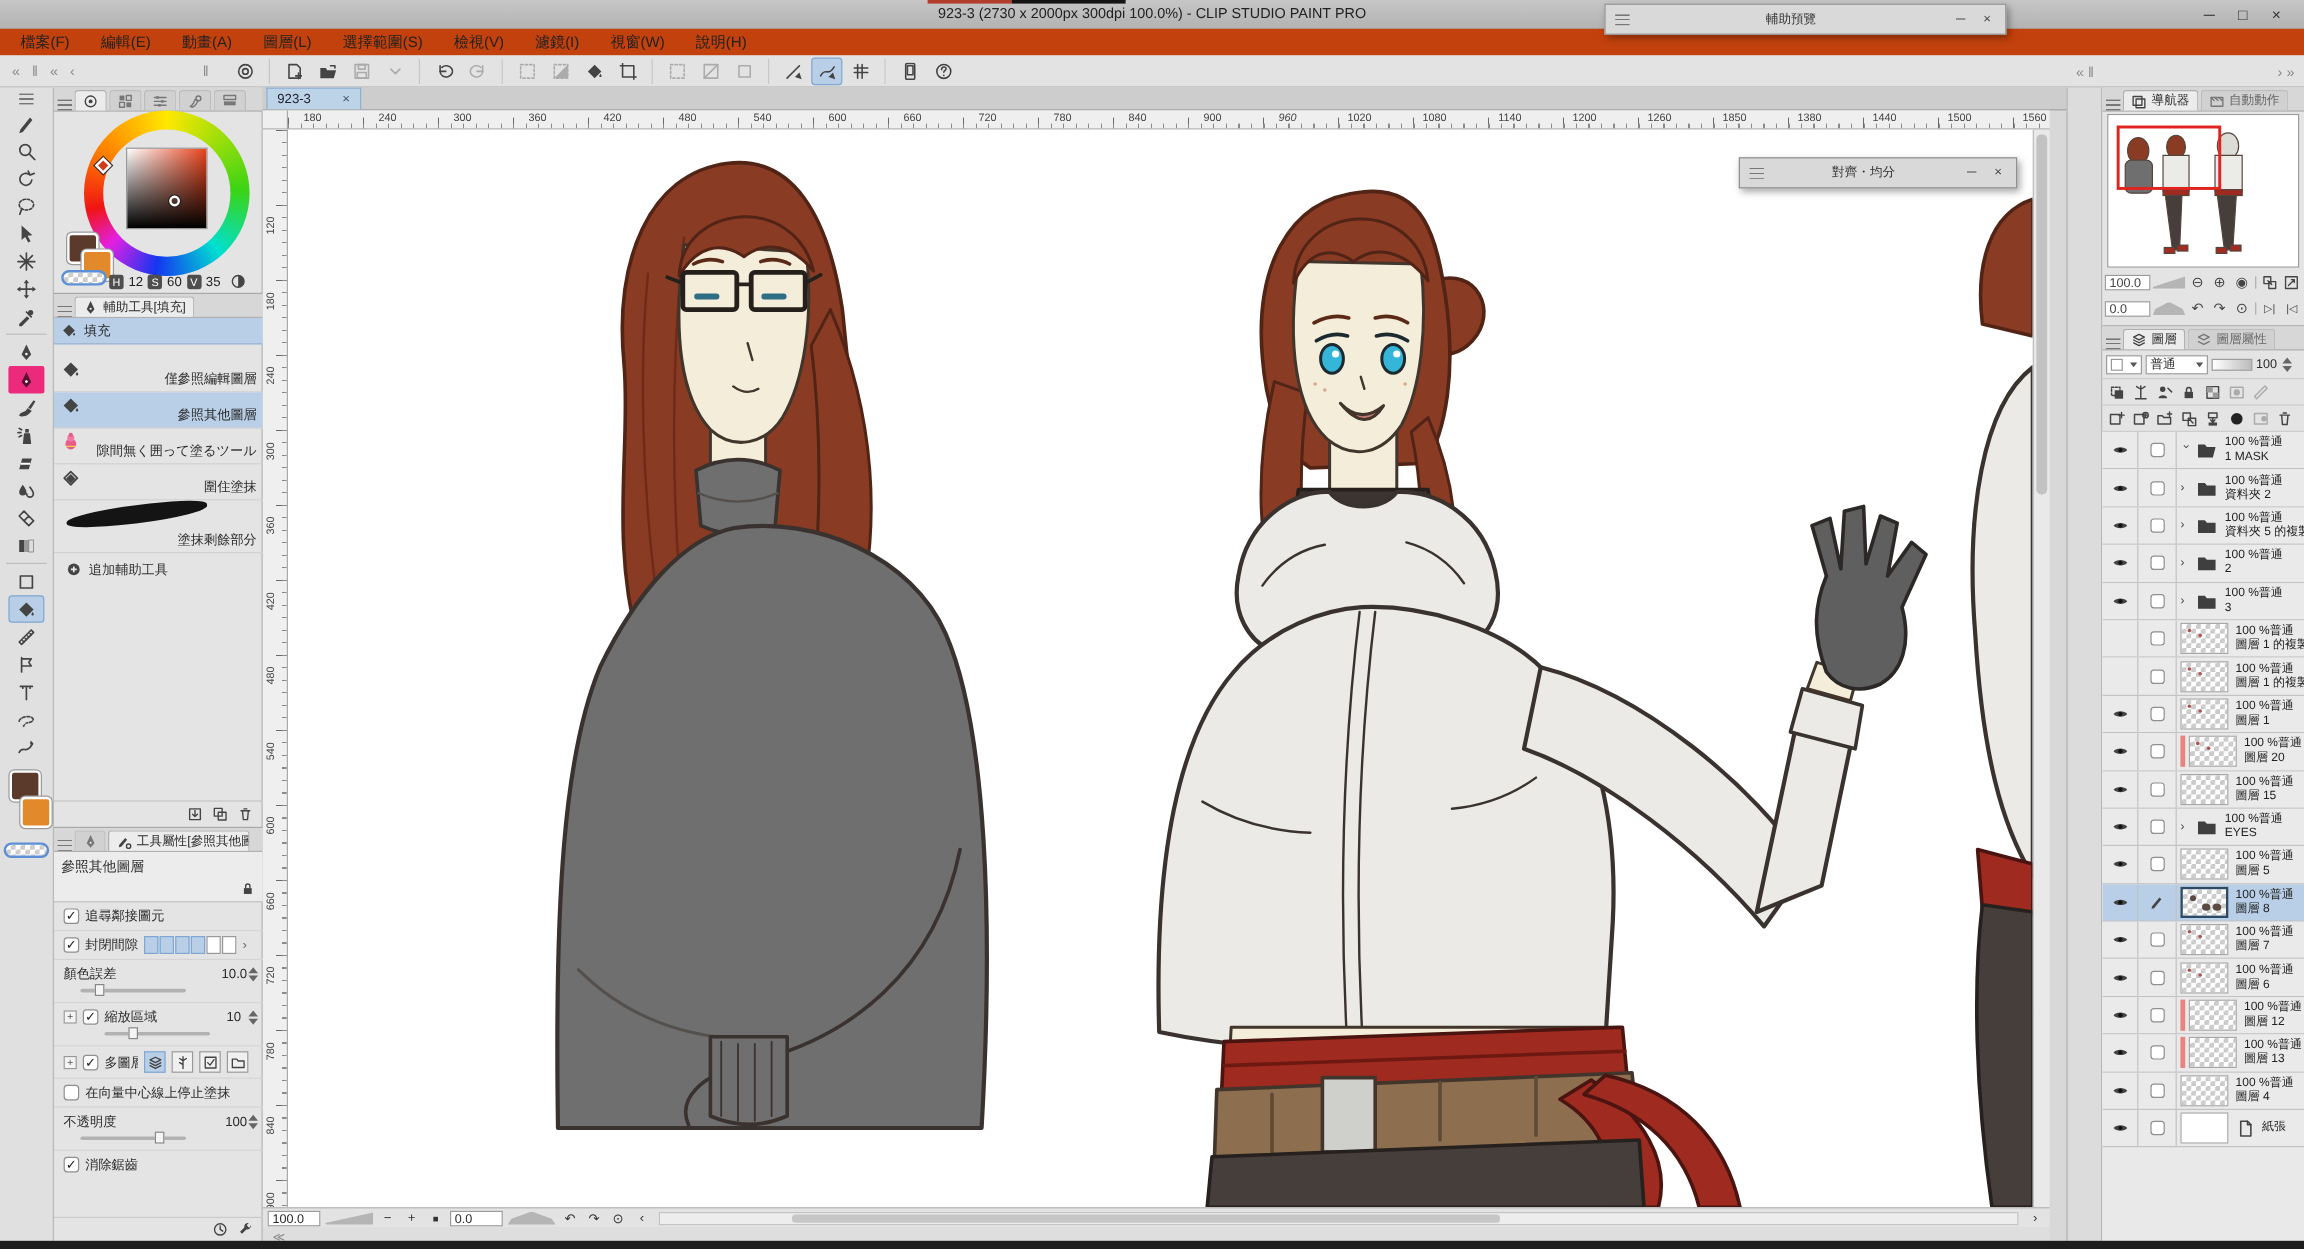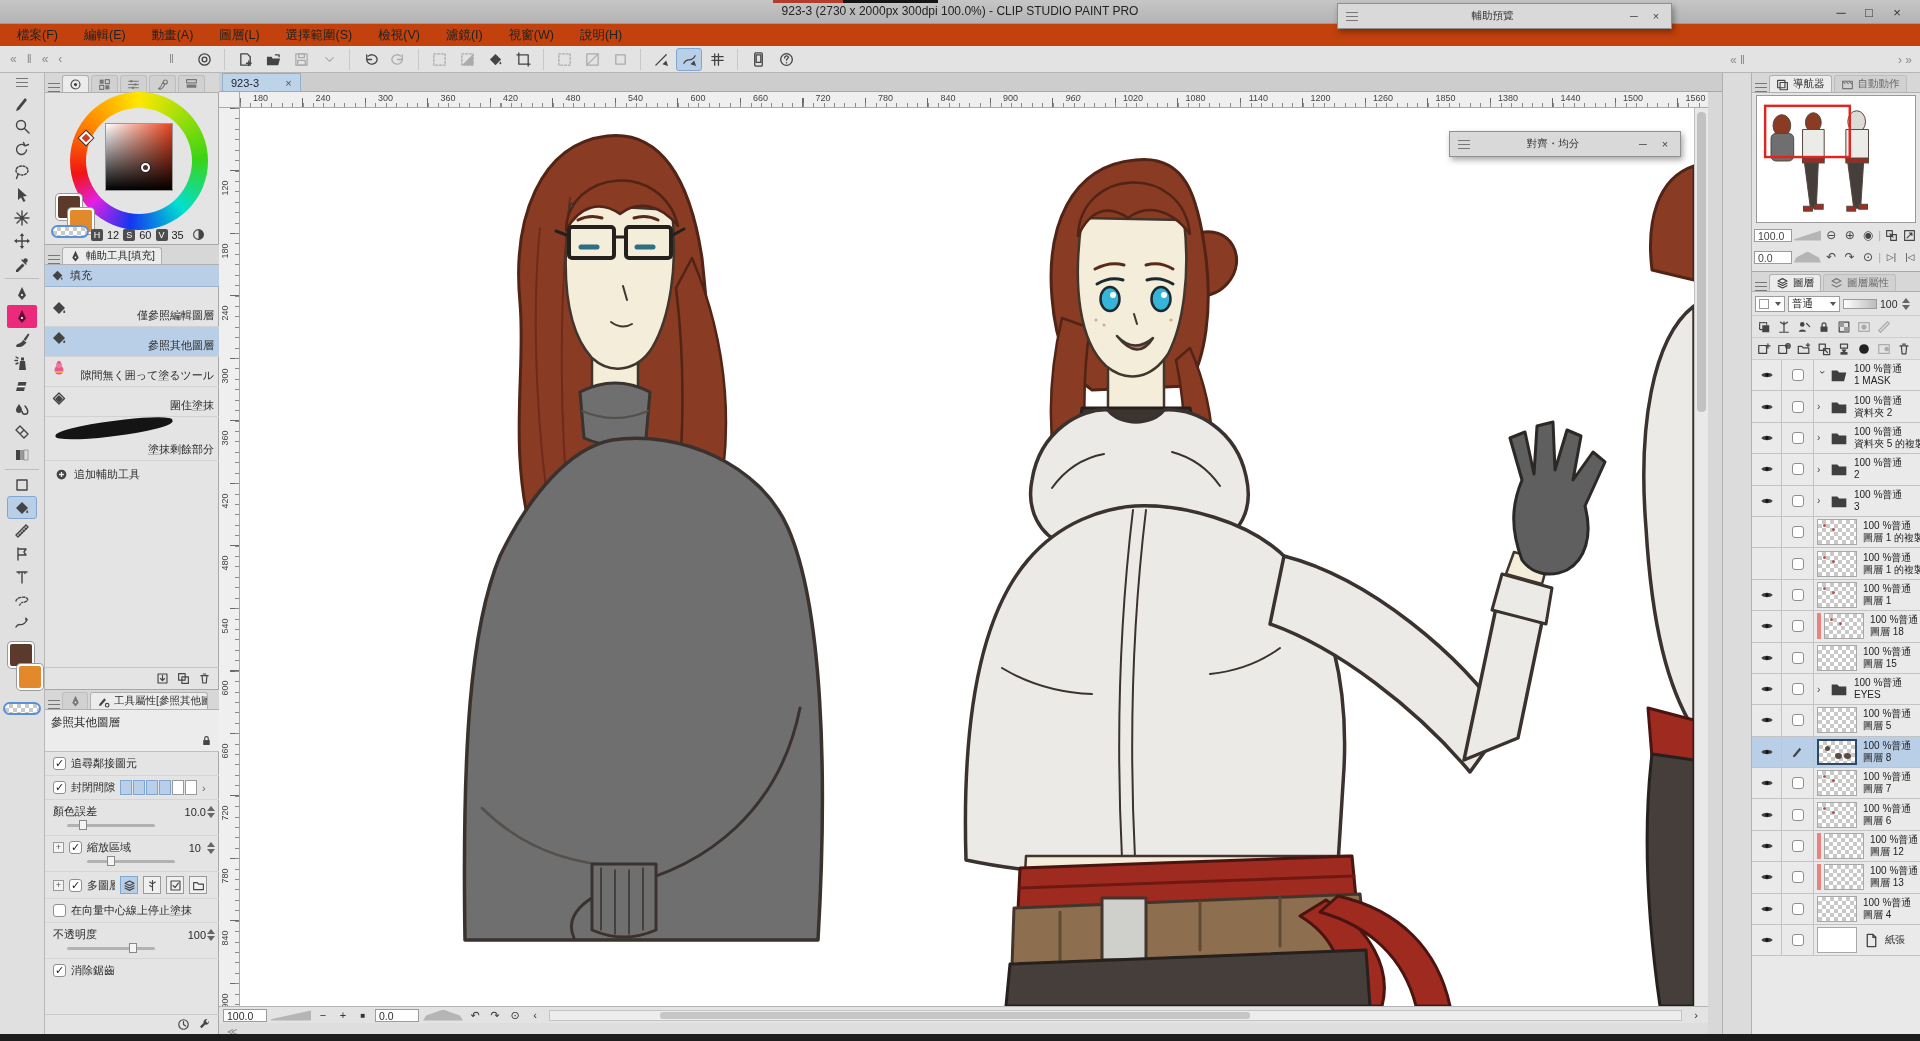--- a/index.html
+++ b/index.html
@@ -1294,21 +1294,21 @@
           </div>
           <div class="lc-chk">
             <span class="chk" style="width:12px;height:12px"></span>
           </div>
           <div class="lc-main">
             <span class="pinkbar"></span>
             <span class="lthumb checker">
               <span class="dot" style="left:5px;top:4px"></span>
               <span class="dot" style="left:14px;top:8px"></span>
             </span>
-            <span class="ltext"><span>100 %普通</span><br><span>圖層 18</span></span>
+            <span class="ltext"><span>100 %普通</span><br><span>圖層 20</span></span>
           </div>
         </div>
         <div class="lrow">
           <div class="lc-eye">
             <span>
               <svg class="ic" style="width:14px;height:14px" viewBox="0 0 16 16">
                 <path d="M1.5 8C4 4.6 12 4.6 14.5 8 12 11.4 4 11.4 1.5 8z" class="f"></path>
                 <circle cx="8" cy="8" r="2" fill="#111"></circle>
               </svg>
             </span>

